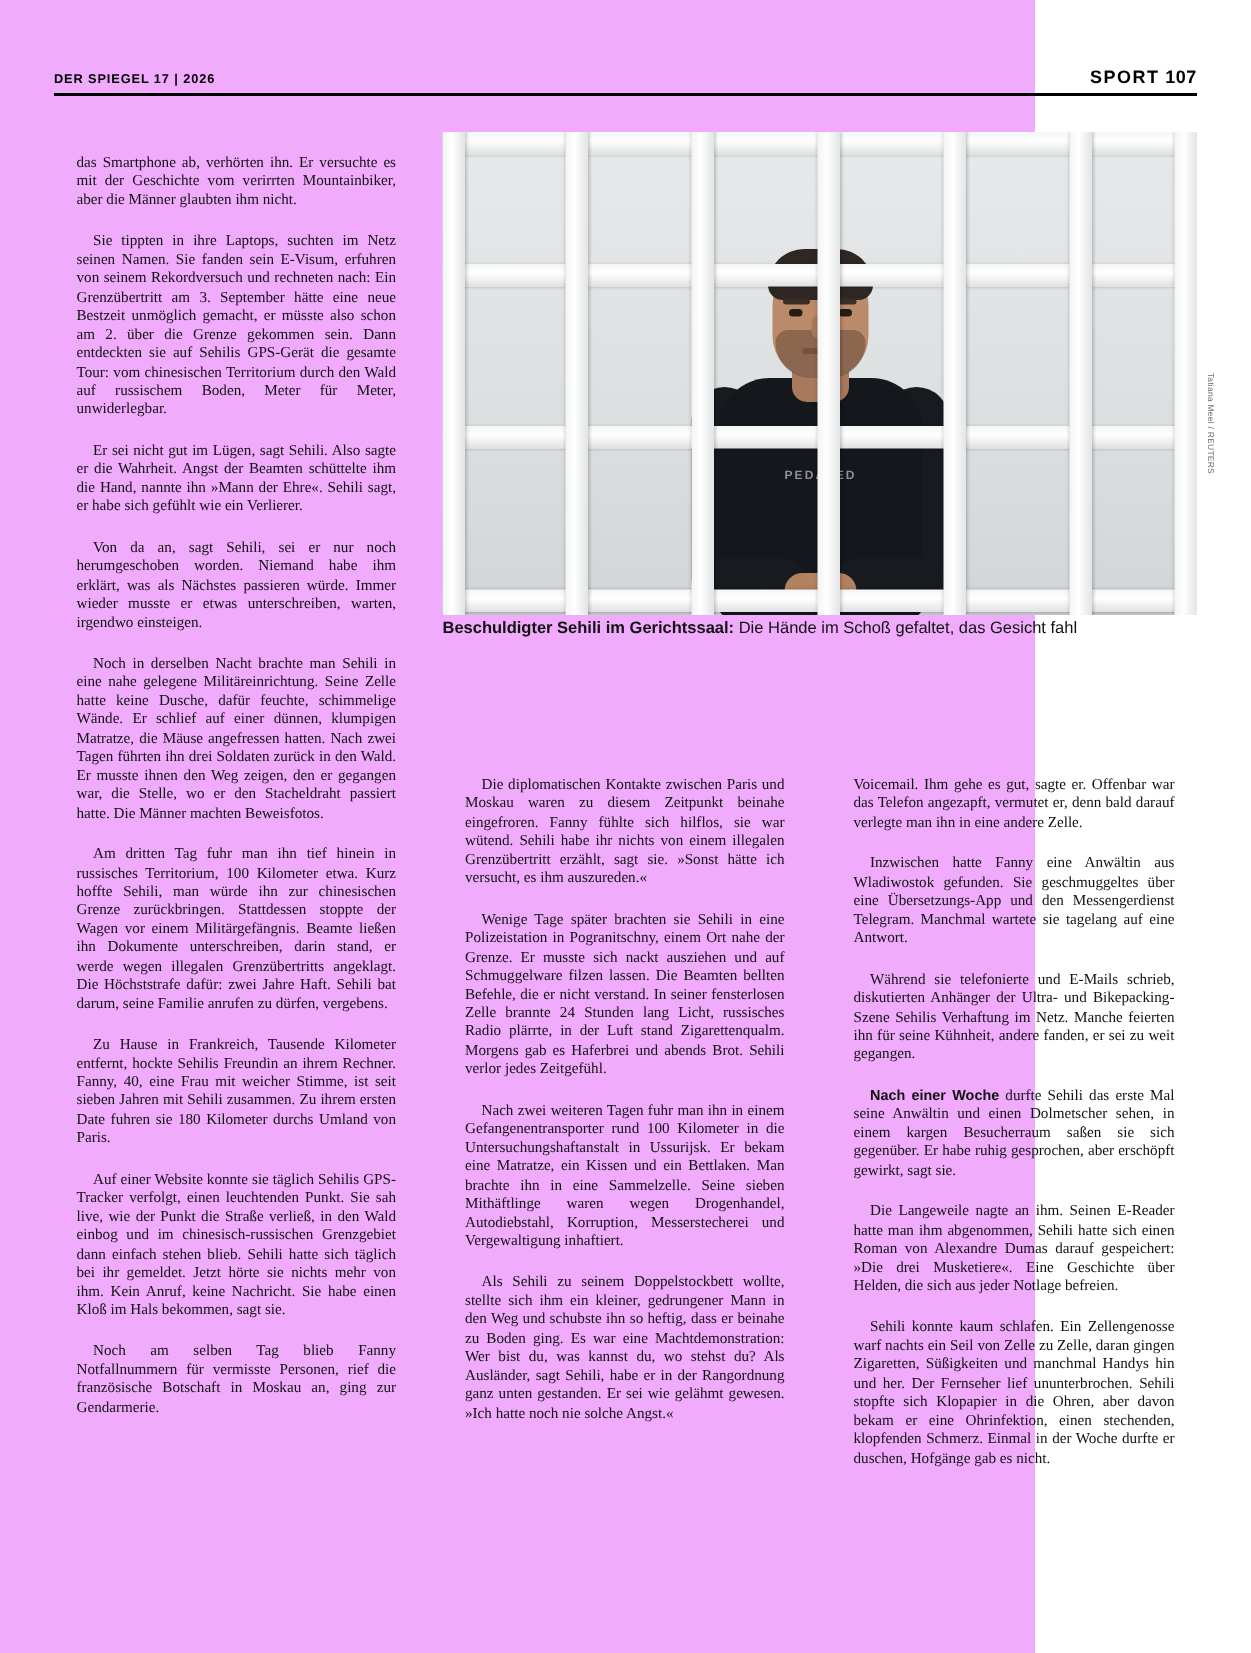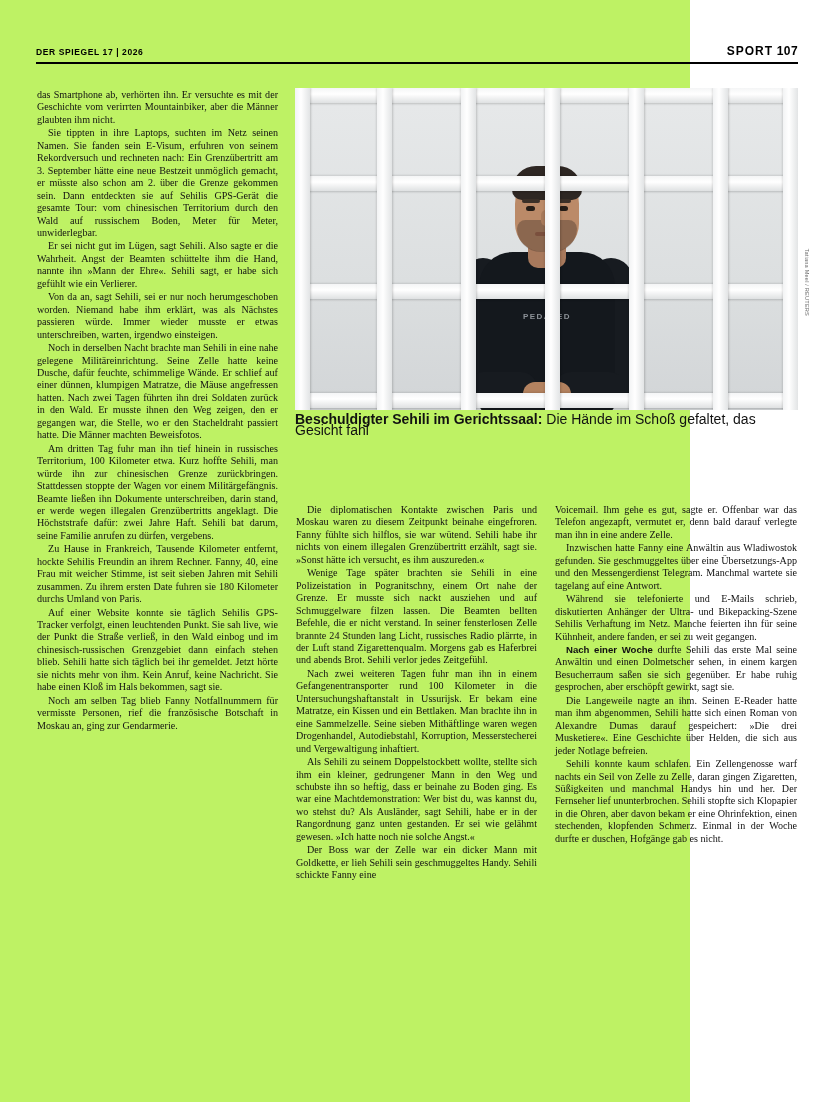--- a/index.html
+++ b/index.html
@@ -13,21 +13,21 @@
     font-family: "Liberation Serif", serif;
     color: #000000;
     position: relative;
     overflow: hidden;
   }
   .page {
     position: absolute;
     left: 0; top: 0;
     width: 690px;
     height: 1102px;
-    background: #bef264;
+    background: #f0abfc;
   }
   
   .header {
     position: absolute;
     left: 36px;
     top: 44px;
     width: 762px;
     display: flex;
     justify-content: space-between;
     align-items: baseline;
@@ -61,21 +61,21 @@
     position: absolute;
     font-size: 10.1px;
     line-height: 12.45px;
     text-align: justify;
     text-justify: inter-word;
     hyphens: auto;
     -webkit-hyphens: auto;
     color: #111;
   }
   .col p {
-    margin: 1px;
+    margin: 15px;
     text-indent: 11px;
   }
   .col p.first {
     text-indent: 0;
   }
   #col1 {
     left: 36px;
     top: 88px;
     width: 243px;
   }
@@ -274,21 +274,21 @@
     transform: rotate(90deg);
     transform-origin: right top;
     white-space: nowrap;
   }
   .caption {
     position: absolute;
     left: 295px;
     top: 414px;
     width: 503px;
     font-family: "Liberation Sans", sans-serif;
-    font-size: 14px;
+    font-size: 11px;
     line-height: 11px;
     color: #111;
   }
   .caption b {
     font-weight: bold;
   }
 </style>
 </head>
 <body>
 
@@ -356,21 +356,20 @@
     <p>Zu Hause in Frankreich, Tausende Kilometer entfernt, hockte Sehilis Freundin an ihrem Rechner. Fanny, 40, eine Frau mit weicher Stimme, ist seit sieben Jahren mit Sehili zusammen. Zu ihrem ersten Date fuhren sie 180 Kilometer durchs Umland von Paris.</p>
     <p>Auf einer Website konnte sie täglich Sehilis GPS-Tracker verfolgt, einen leuchtenden Punkt. Sie sah live, wie der Punkt die Straße verließ, in den Wald einbog und im chinesisch-russischen Grenzgebiet dann einfach stehen blieb. Sehili hatte sich täglich bei ihr gemeldet. Jetzt hörte sie nichts mehr von ihm. Kein Anruf, keine Nachricht. Sie habe einen Kloß im Hals bekommen, sagt sie.</p>
     <p>Noch am selben Tag blieb Fanny Notfallnummern für vermisste Personen, rief die französische Botschaft in Moskau an, ging zur Gendarmerie.</p>
   </div>
 
   <div class="col" id="col2">
     <p>Die diplomatischen Kontakte zwischen Paris und Moskau waren zu diesem Zeitpunkt beinahe eingefroren. Fanny fühlte sich hilflos, sie war wütend. Sehili habe ihr nichts von einem illegalen Grenzübertritt erzählt, sagt sie. »Sonst hätte ich versucht, es ihm auszureden.«</p>
     <p>Wenige Tage später brachten sie Sehili in eine Polizeistation in Pogranitschny, einem Ort nahe der Grenze. Er musste sich nackt ausziehen und auf Schmuggelware filzen lassen. Die Beamten bellten Befehle, die er nicht verstand. In seiner fensterlosen Zelle brannte 24 Stunden lang Licht, russisches Radio plärrte, in der Luft stand Zigarettenqualm. Morgens gab es Haferbrei und abends Brot. Sehili verlor jedes Zeitgefühl.</p>
     <p>Nach zwei weiteren Tagen fuhr man ihn in einem Gefangenentransporter rund 100 Kilometer in die Untersuchungshaftanstalt in Ussurijsk. Er bekam eine Matratze, ein Kissen und ein Bettlaken. Man brachte ihn in eine Sammelzelle. Seine sieben Mithäftlinge waren wegen Drogenhandel, Autodiebstahl, Korruption, Messerstecherei und Vergewaltigung inhaftiert.</p>
     <p>Als Sehili zu seinem Doppelstockbett wollte, stellte sich ihm ein kleiner, gedrungener Mann in den Weg und schubste ihn so heftig, dass er beinahe zu Boden ging. Es war eine Machtdemonstration: Wer bist du, was kannst du, wo stehst du? Als Ausländer, sagt Sehili, habe er in der Rangordnung ganz unten gestanden. Er sei wie gelähmt gewesen. »Ich hatte noch nie solche Angst.«</p>
-    <p>Der Boss war der Zelle war ein dicker Mann mit Goldkette, er lieh Sehili sein geschmuggeltes Handy. Sehili schickte Fanny eine</p>
   </div>
 
   <div class="col" id="col3">
     <p class="first">Voicemail. Ihm gehe es gut, sagte er. Offenbar war das Telefon angezapft, vermutet er, denn bald darauf verlegte man ihn in eine andere Zelle.</p>
     <p>Inzwischen hatte Fanny eine Anwältin aus Wladiwostok gefunden. Sie geschmuggeltes über eine Übersetzungs-App und den Messengerdienst Telegram. Manchmal wartete sie tagelang auf eine Antwort.</p>
     <p>Während sie telefonierte und E-Mails schrieb, diskutierten Anhänger der Ultra- und Bikepacking-Szene Sehilis Verhaftung im Netz. Manche feierten ihn für seine Kühnheit, andere fanden, er sei zu weit gegangen.</p>
     <p><span class="lead-bold">Nach einer Woche</span><span> durfte Sehili das erste Mal seine Anwältin und einen Dolmetscher sehen, in einem kargen Besucherraum saßen sie sich gegenüber. Er habe ruhig gesprochen, aber erschöpft gewirkt, sagt sie.</span></p>
     <p>Die Langeweile nagte an ihm. Seinen E-Reader hatte man ihm abgenommen, Sehili hatte sich einen Roman von Alexandre Dumas darauf gespeichert: »Die drei Musketiere«. Eine Geschichte über Helden, die sich aus jeder Notlage befreien.</p>
     <p>Sehili konnte kaum schlafen. Ein Zellengenosse warf nachts ein Seil von Zelle zu Zelle, daran gingen Zigaretten, Süßigkeiten und manchmal Handys hin und her. Der Fernseher lief ununterbrochen. Sehili stopfte sich Klopapier in die Ohren, aber davon bekam er eine Ohrinfektion, einen stechenden, klopfenden Schmerz. Einmal in der Woche durfte er duschen, Hofgänge gab es nicht.</p>
   </div>

